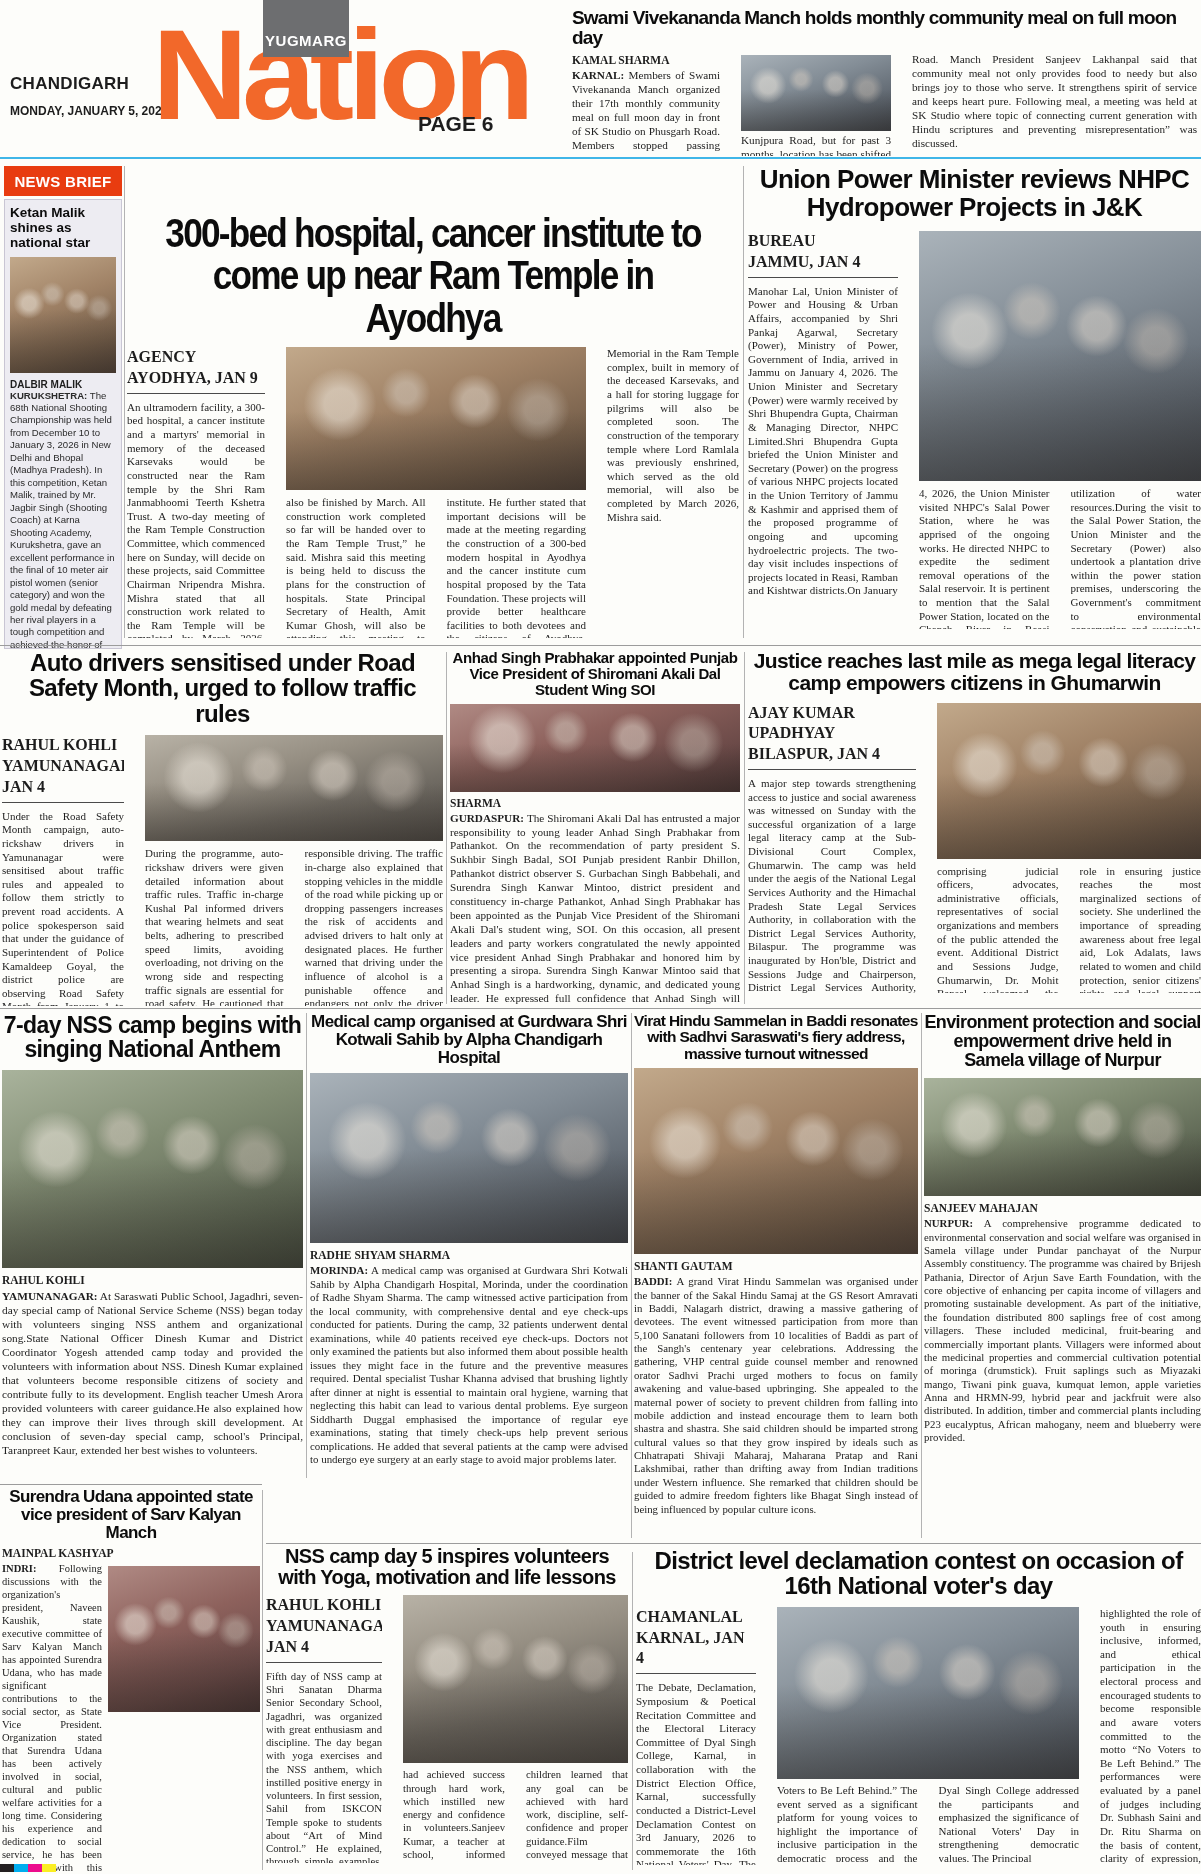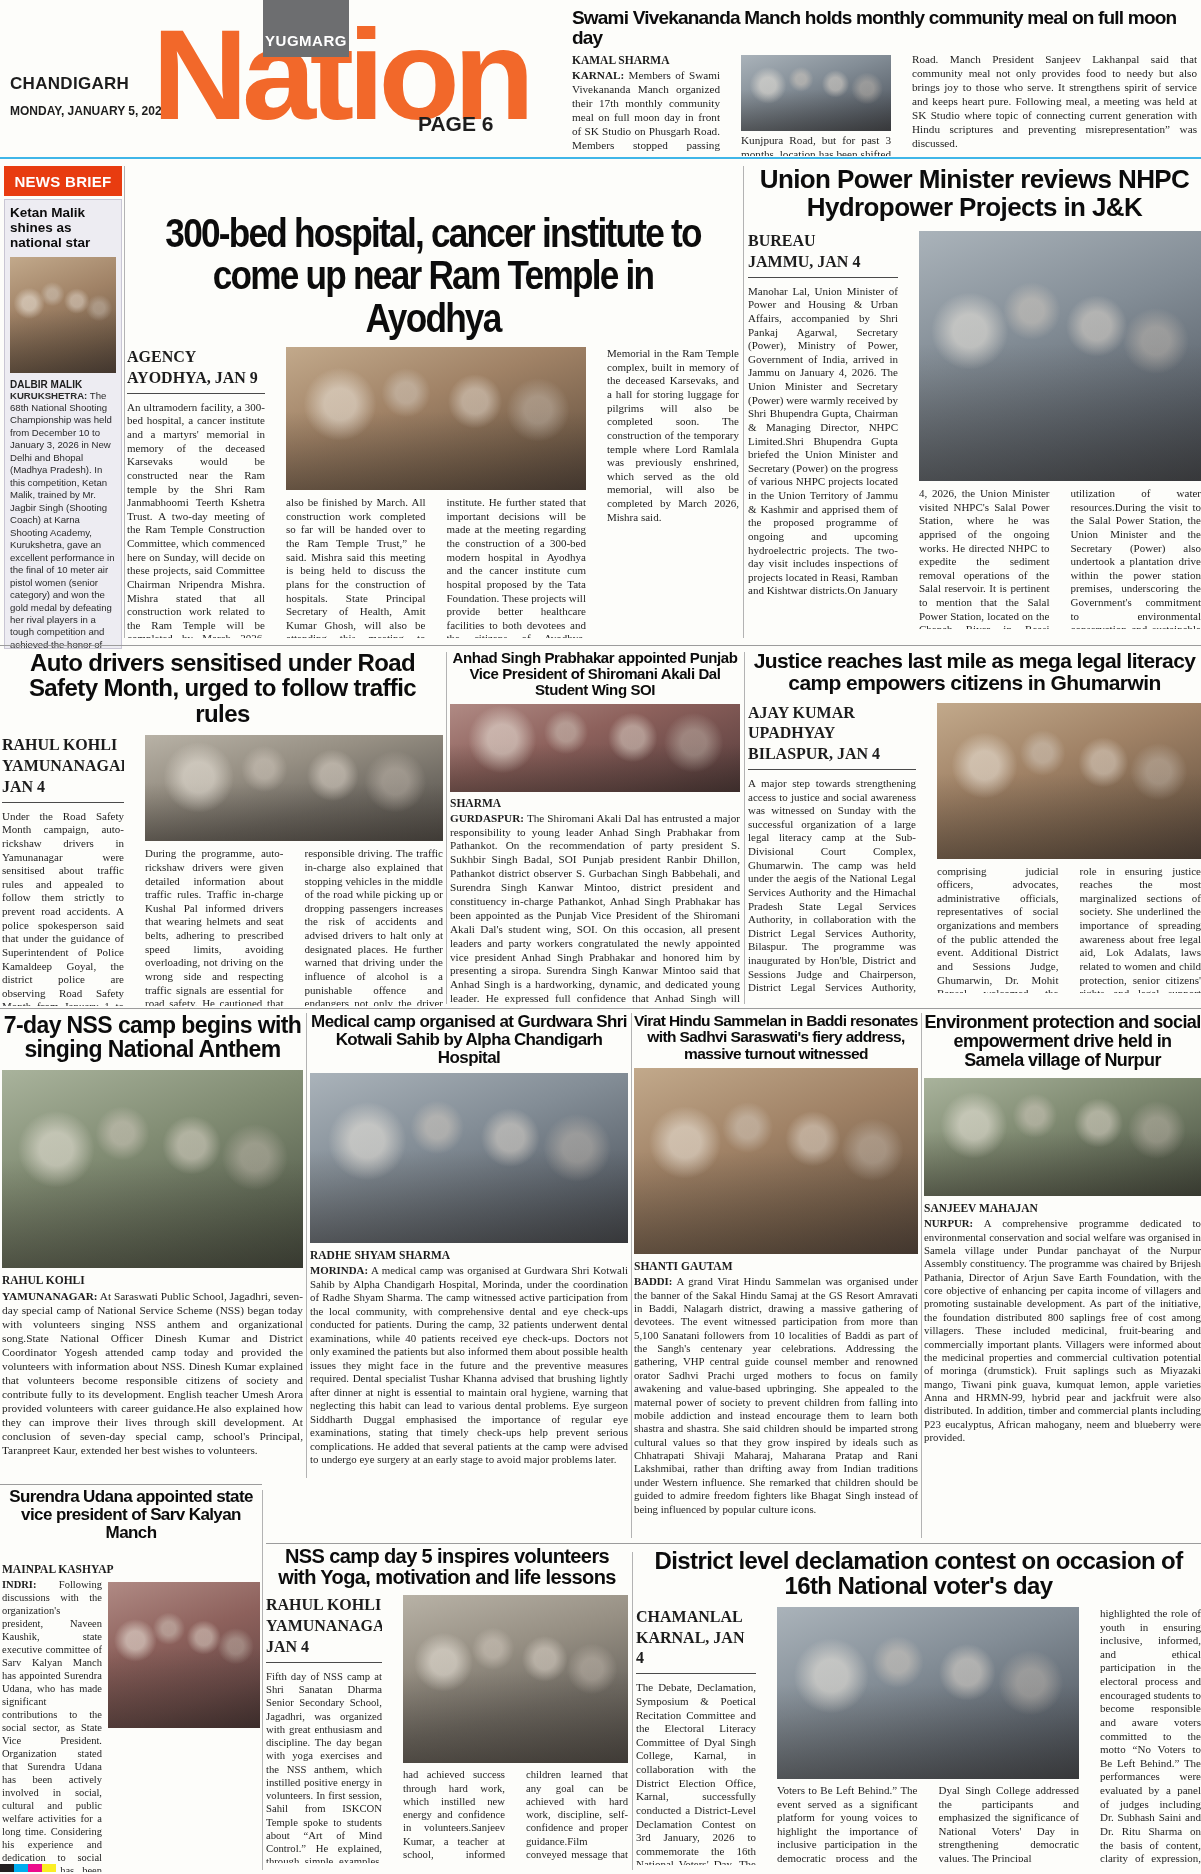--- a/index.html
+++ b/index.html
@@ -212,21 +212,21 @@
 
   <section class="abs article" style="left:924px;top:1013px;width:277px;height:527px">
     <h2 class="hl" style="font-size:18px">Environment protection and social empowerment drive held in Samela village of Nurpur</h2>
     <div class="photo p-green" style="height:118px;margin-top:8px"></div>
     <div class="byline-plain" style="margin-top:5px">SANJEEV MAHAJAN</div>
     <p class="bt" style="font-size:10.8px;height:268px"><span class="dl">NURPUR:</span> <span>A comprehensive programme dedicated to environmental conservation and social welfare was organised in Samela village under Pundar panchayat of the Nurpur Assembly constituency. The programme was chaired by Brijesh Pathania, Director of Arjun Save Earth Foundation, with the core objective of enhancing per capita income of villagers and promoting sustainable development. As part of the initiative, the foundation distributed 800 saplings free of cost among villagers. These included medicinal, fruit-bearing and commercially important plants. Villagers were informed about the medicinal properties and commercial cultivation potential of moringa (drumstick). Fruit saplings such as Miyazaki mango, Tiwani pink guava, kumquat lemon, apple varieties Anna and HRMN-99, hybrid pear and jackfruit were also distributed. In addition, timber and commercial plants including P23 eucalyptus, African mahogany, neem and blueberry were provided.</span></p>
   </section>
 
   <section class="abs article" style="left:2px;top:1488px;width:258px;height:384px">
     <h2 class="hl" style="font-size:17px">Surendra Udana appointed state vice president of Sarv Kalyan Manch</h2>
-    <div class="byline-plain" style="margin-top:20px">MAINPAL KASHYAP</div>
+    <div class="byline-plain" style="margin-top:4px">MAINPAL KASHYAP</div>
     <div style="overflow:hidden;height:312px">
       <div class="photo p-red" style="float:right;width:152px;height:146px;margin:4px 0 4px 6px"></div>
       <p class="bt" style="font-size:10.5px"><span class="dl">INDRI:</span> <span>Following discussions with the organization's president, Naveen Kaushik, state executive committee of Sarv Kalyan Manch has appointed Surendra Udana, who has made significant contributions to the social sector, as State Vice President. Organization stated that Surendra Udana has been actively involved in social, cultural and public welfare activities for a long time. Considering his experience and dedication to social service, he has been entrusted with this important responsibility. State executive committee expressed hope that Surendra Udana will uphold the dignity of position, work to spread awareness of organization's social welfare activities to general public and provide new direction and strength to organization. Surendra Udana expressed his gratitude to state executive committee and President Naveen Kaushik, stating that he will fulfill responsibility entrusted to him with complete dedication, honesty and diligence and will make every possible effort to take Sarv Kalyan Manch to new heights in society.</span></p>
     </div>
   </section>
 
   <section class="abs article" style="left:266px;top:1546px;width:362px;height:326px">
     <h2 class="hl" style="font-size:20px">NSS camp day 5 inspires volunteers with Yoga, motivation and life lessons</h2>
     <div class="cols" style="margin-top:7px;height:268px">
       <div class="col" style="flex:0 0 116px">

